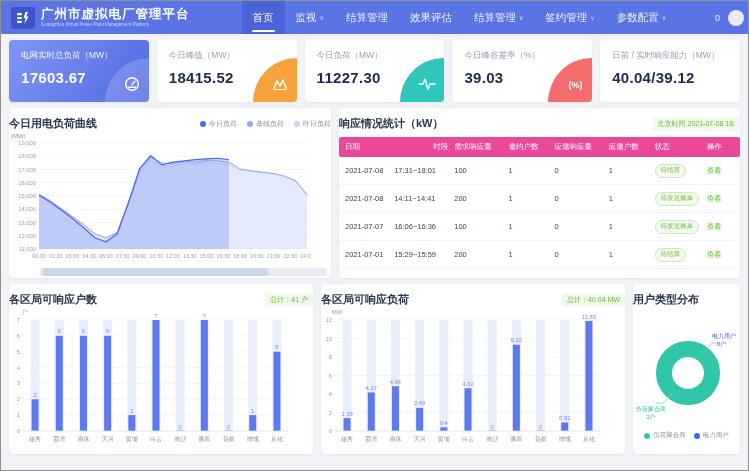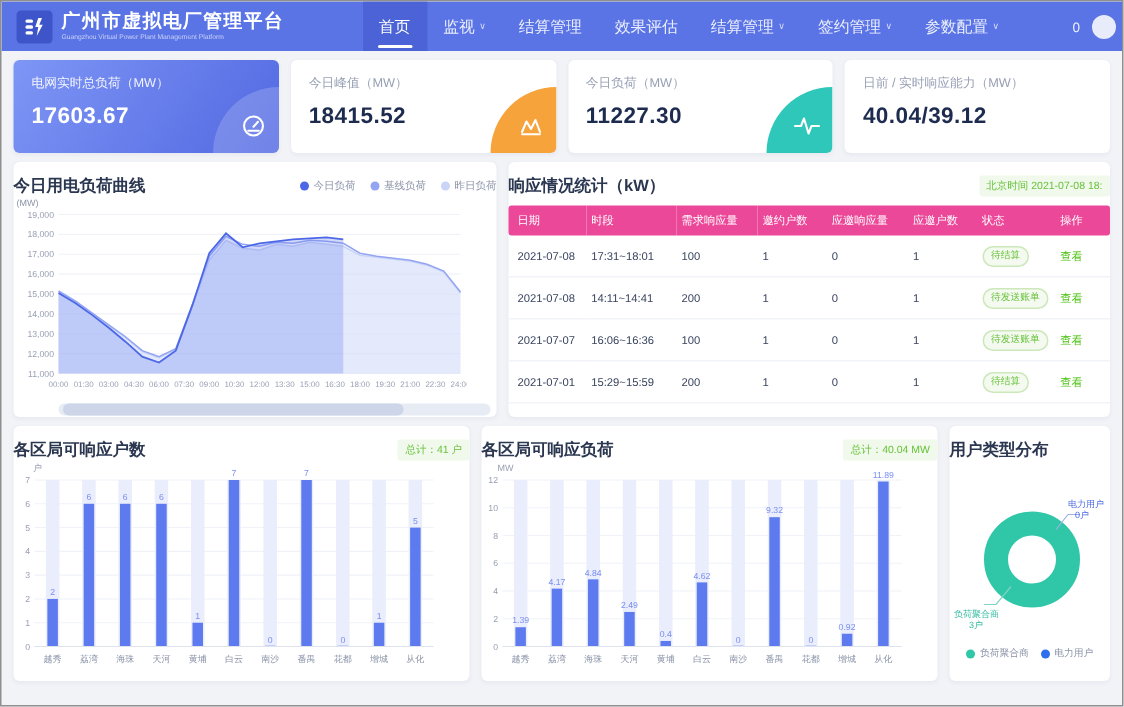--- a/index.html
+++ b/index.html
@@ -142,20 +142,29 @@
           <line x1="2" y1="13.5" x2="14" y2="13.5" stroke="#fff" stroke-width="1.2" stroke-linecap="round"></line>
         </svg>
       </div>
     </div>
     <div class="kpi-card">
       <div class="kt">今日负荷（MW）</div>
       <div class="kv">11227.30</div>
       <div class="quarter" style="background:#2ec7b9">
         <svg width="18" height="14" viewBox="0 0 18 14">
           <polyline points="1,7 5,7 7,2 10,12 12,7 17,7" fill="none" stroke="#fff" stroke-width="1.4" stroke-linejoin="round" stroke-linecap="round"></polyline>
+        </svg>
+      </div>
+    </div>
+    <div class="kpi-card">
+      <div class="kt">今日峰谷差率（%）</div>
+      <div class="kv">39.03</div>
+      <div class="quarter" style="background:#f56c6c">
+        <svg width="17" height="15" viewBox="0 0 17 15">
+          <text x="8.5" y="11" font-size="9" fill="#fff" text-anchor="middle" font-weight="bold">(%)</text>
         </svg>
       </div>
     </div>
     <div class="kpi-card">
       <div class="kt">日前 / 实时响应能力（MW）</div>
       <div class="kv">40.04/39.12</div>
     </div>
   </div>
 
   <div class="mid-row">
@@ -227,21 +236,21 @@
 
     <div class="card card-table">
       <div class="card-head">
         <div class="card-title">响应情况统计（kW）</div>
         <div class="badge-green">北京时间 2021-07-08 18:</div>
       </div>
       <table>
         <thead>
             <tr id="tblHead">
               <th style="width: 13%;">日期</th>
-              <th style="width: 15%;">时段</th>
+              <th style="width: 15%; text-align: right;">时段</th>
               <th style="width: 13.5%;">需求响应量</th>
               <th style="width: 11.5%;">邀约户数</th>
               <th style="width: 13.5%;">应邀响应量</th>
               <th style="width: 11.5%;">应邀户数</th>
               <th style="width: 13%;">状态</th>
               <th style="width: 9%;">操作</th>
             </tr>
           </thead>
         <tbody id="tblBody">
             <tr>

